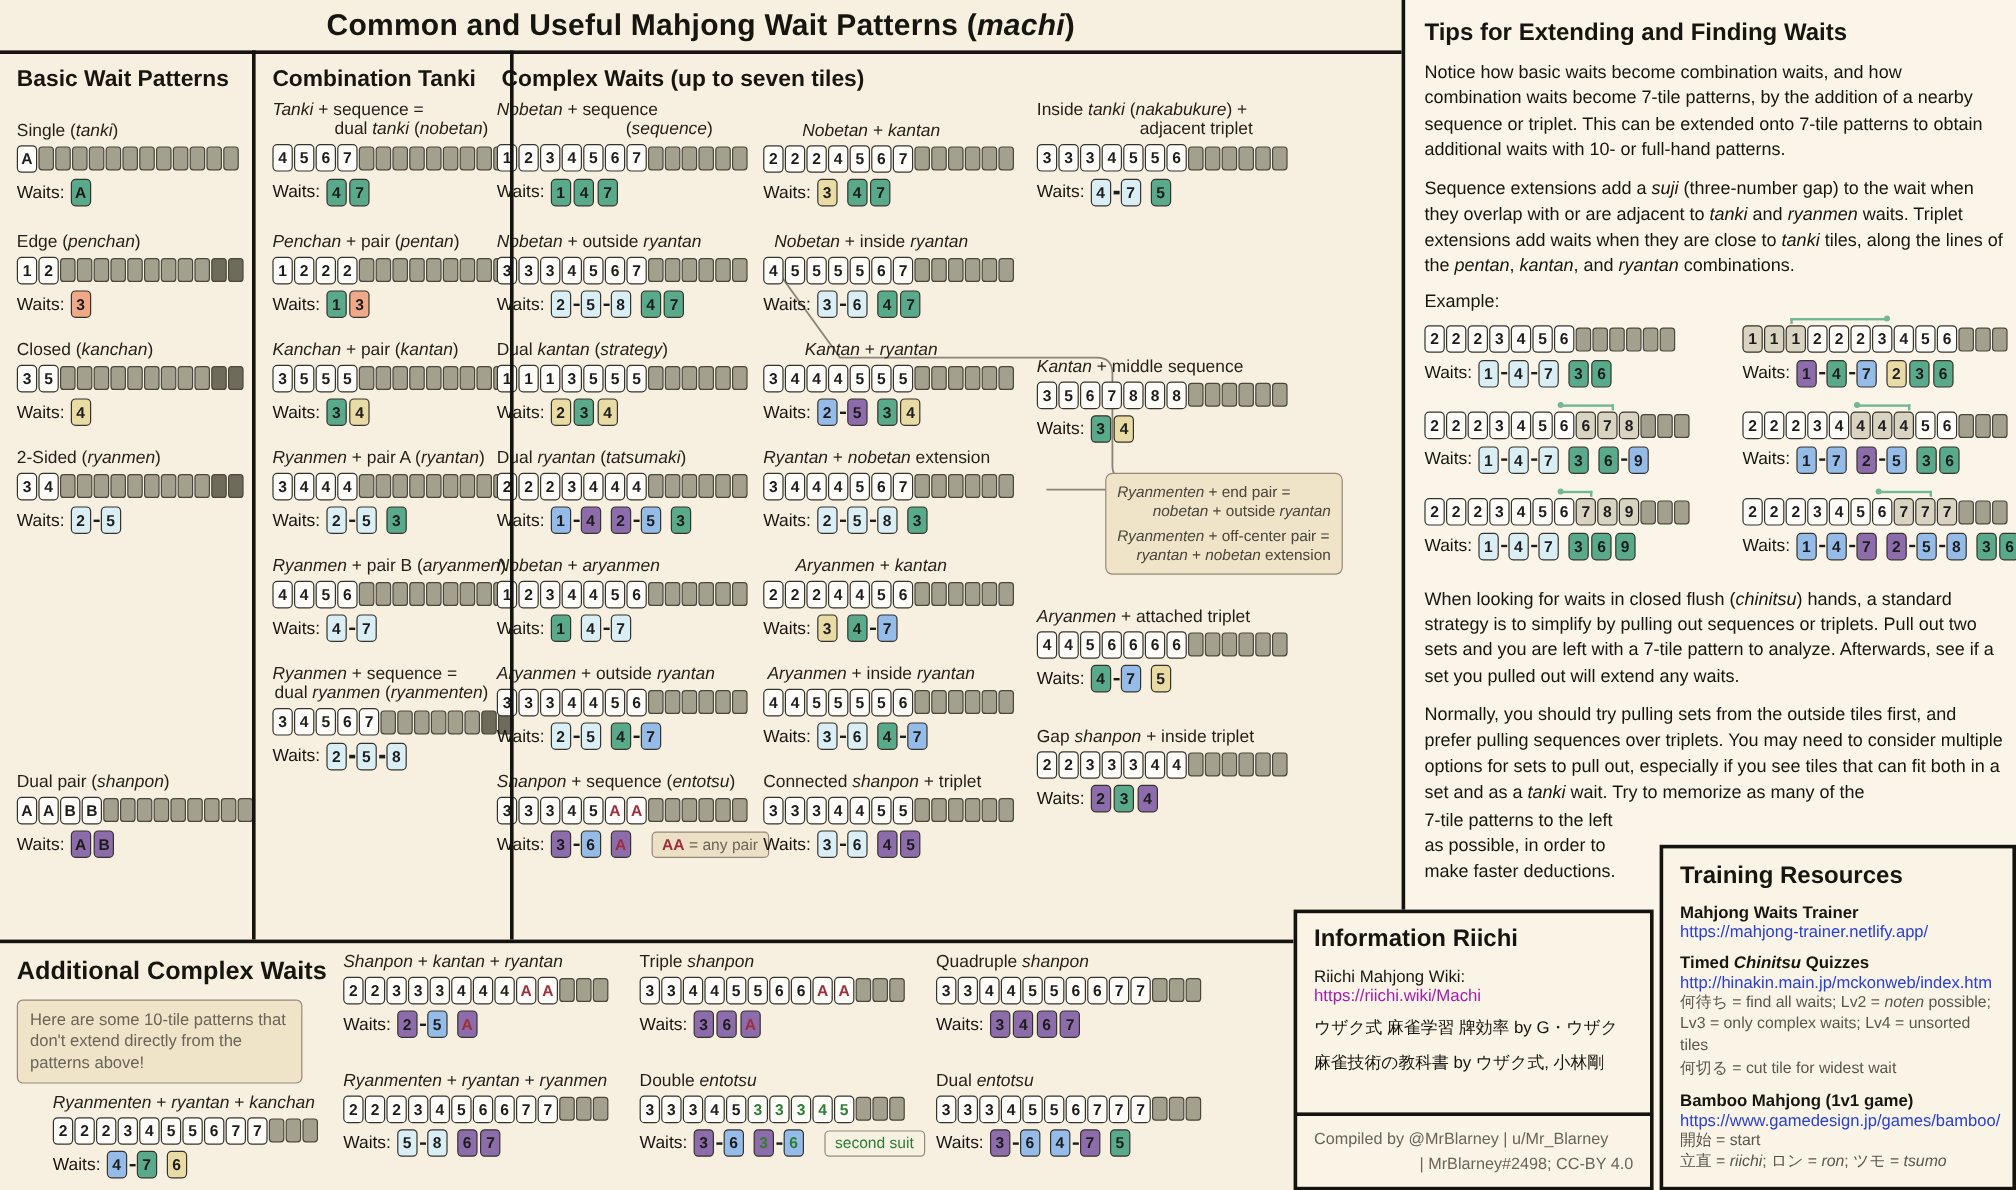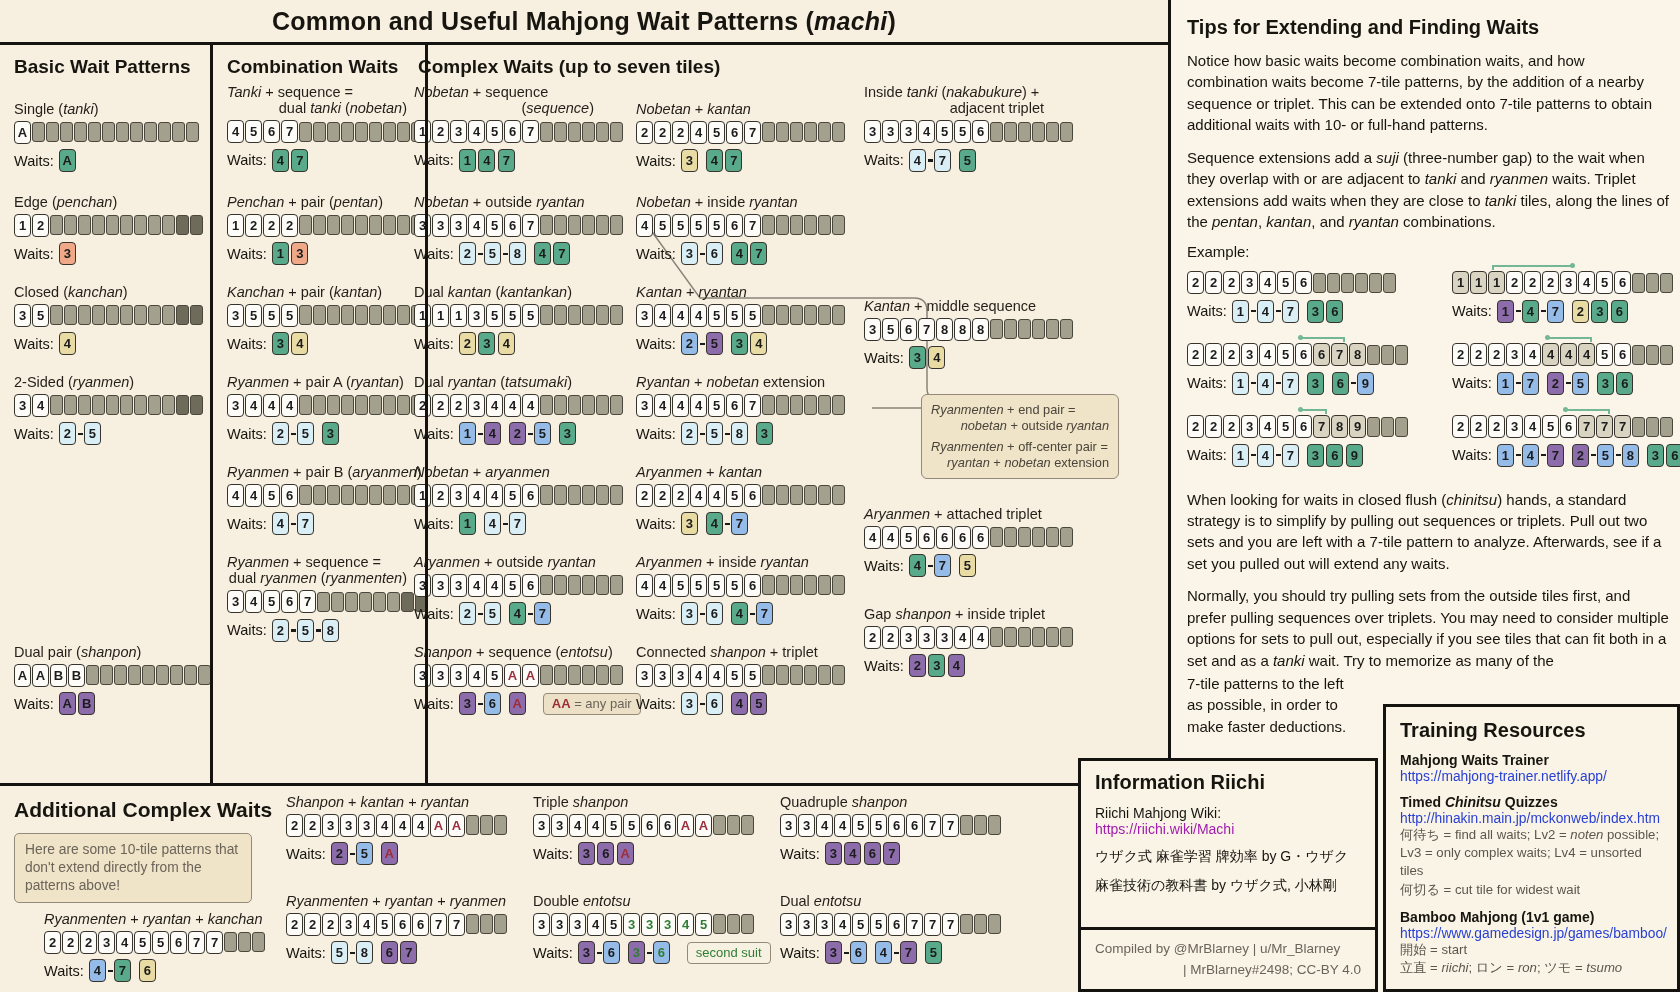--- a/index.html
+++ b/index.html
@@ -9,21 +9,21 @@
         box-sizing:border-box;padding:10px 0 0 16px;z-index:1;}
   .titleband{position:absolute;left:0;top:0;width:1168px;height:42px;display:flex;align-items:center;justify-content:center;z-index:2;}
   .titleband h1{margin:0;font-size:25px;font-weight:800;letter-spacing:.2px;}
   .divider{position:absolute;background:#15130f;z-index:2;}
   svg.connectors{position:absolute;left:0;top:0;z-index:1;pointer-events:none;}
   section.col{position:absolute;top:44px;box-sizing:border-box;z-index:1;}
   section.col h2, .bb h2{margin:12px 0 6px 14px;font-size:19px;font-weight:800;}
   .rows{margin-left:14px;}
   .complexwrap{display:flex;margin-left:10px;}
   .ccol{flex:none;}
-  .ccol0{width:222px;} .ccol1{width:228px;} .ccol2{width:284px;}
+  .ccol0{width:222px;} .ccol1{width:228px;text-align:center;} .ccol2{width:284px;}
   .prow{height:90px;box-sizing:border-box;}
   .prow.tall{height:110px;}
   .pname{font-size:14.5px;line-height:1.13;color:#221f18;width:fit-content;min-width:180px;}
   .pname .ln2{text-align:right;}
   .hand{display:flex;align-items:center;margin-top:3px;height:24px;position:relative;}
   .waits{display:flex;align-items:center;margin-top:5px;font-size:14.5px;}
   .wlabel{margin-right:5px;}
   .cluster{display:flex;align-items:center;margin-right:7px;}
   .tile{width:17px;height:23px;box-sizing:border-box;border:1.5px solid #35332c;border-radius:4px;
         background:#fdfcf8;display:flex;align-items:center;justify-content:center;
@@ -243,21 +243,21 @@
                 <span class="csp"></span>
                 <span class="tile" style="background: rgb(141, 108, 171);">B</span>
               </span>
             </div>
           </div>
         </div>
       </div>
   </section>
 
   <section class="col" style="left:213px;width:212px">
-    <h2>Combination Waits</h2>
+    <h2>Combination Tanki</h2>
     <div class="rows" id="col-combo">
         <div class="prow tall">
           <div>
             <div class="pname">
               <div><i>Tanki</i> + sequence =</div>
               <div class="ln2">dual <i>tanki</i> (<i>nobetan</i>)</div>
             </div>
             <div class="hand">
               <span class="tile" style="background: rgb(253, 252, 248);">4</span>
               <span class="tile" style="background: rgb(253, 252, 248);">5</span>
@@ -512,21 +512,21 @@
                   <span class="tile" style="background: rgb(88, 170, 138);">4</span>
                   <span class="csp"></span>
                   <span class="tile" style="background: rgb(88, 170, 138);">7</span>
                 </span>
               </div>
             </div>
           </div>
           <div class="prow">
             <div>
               <div class="pname">
-                <div>Dual <i>kantan</i> (<i>kantankan</i>)</div>
+                <div>Dual <i>kantan</i> (<i>strategy</i>)</div>
               </div>
               <div class="hand">
                 <span class="tile" style="background: rgb(253, 252, 248);">1</span>
                 <span class="tile" style="background: rgb(253, 252, 248);">1</span>
                 <span class="tile" style="background: rgb(253, 252, 248);">1</span>
                 <span class="tile" style="background: rgb(253, 252, 248);">3</span>
                 <span class="tile" style="background: rgb(253, 252, 248);">5</span>
                 <span class="tile" style="background: rgb(253, 252, 248);">5</span>
                 <span class="tile" style="background: rgb(253, 252, 248);">5</span>
                 <span class="tile back" style="background: rgb(164, 160, 142);"></span>

